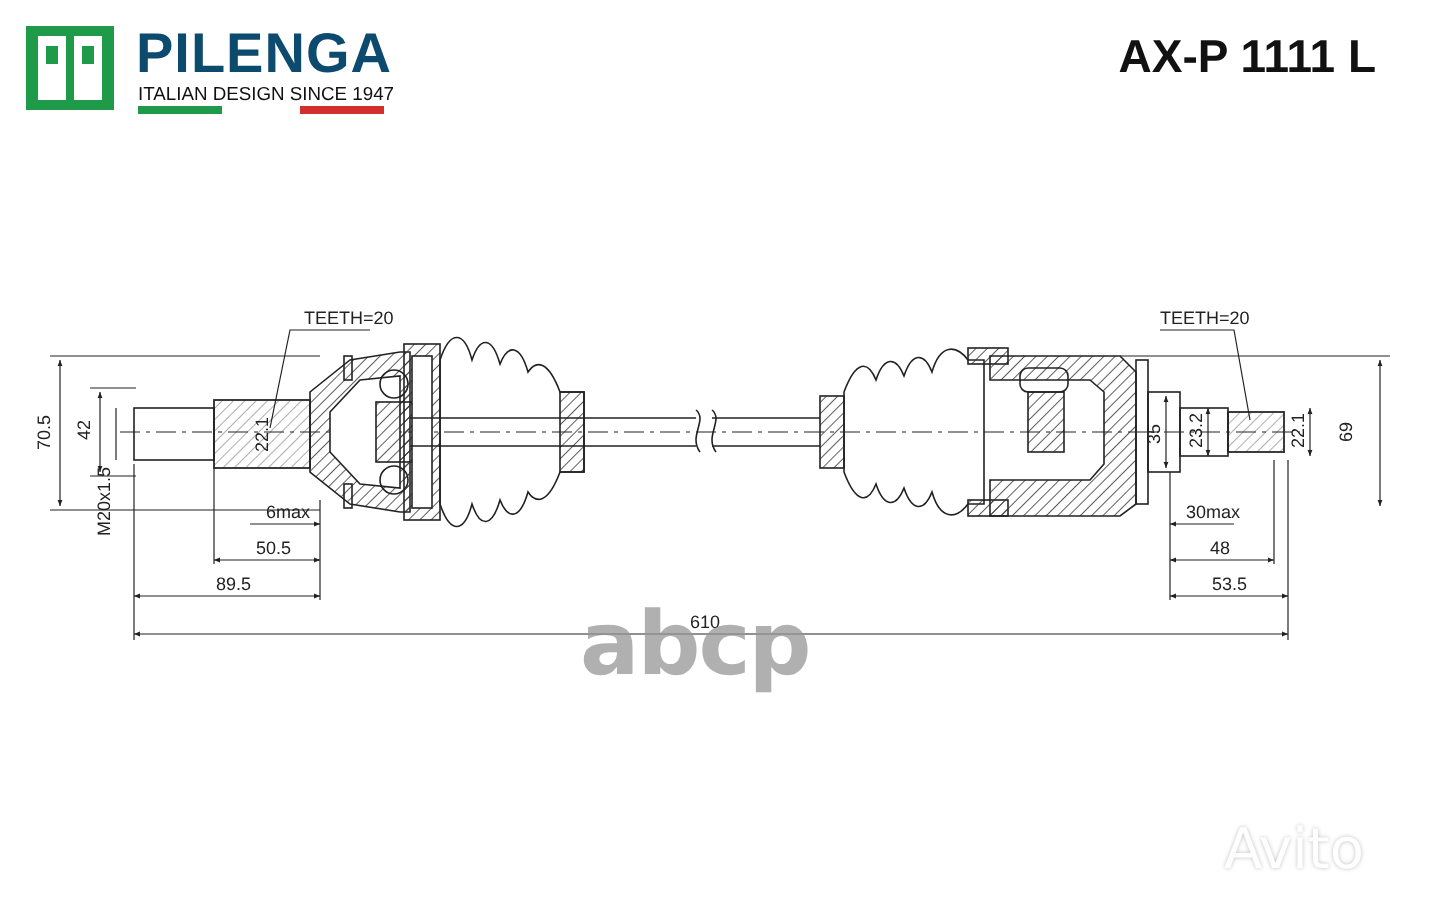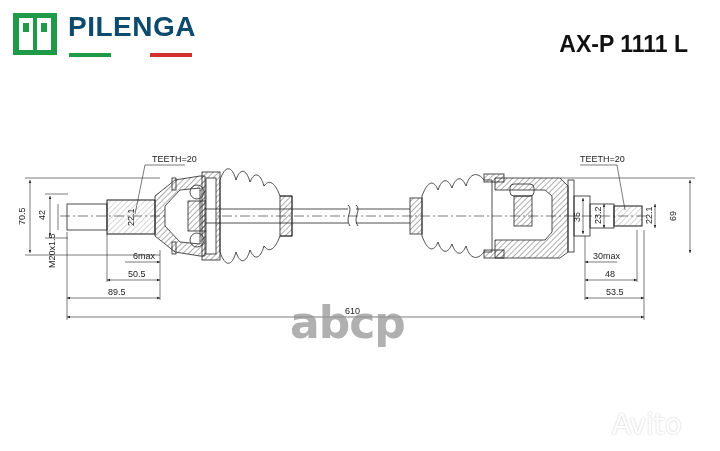--- a/index.html
+++ b/index.html
@@ -7,35 +7,36 @@
   .logo { position: absolute; left: 13px; top: 13px; width: 180px; height: 44px; }
   .logo-mark { position: absolute; left: 0; top: 0; width: 44px; height: 42px; background: #1f9a48; }
   .logo-mark .p { position: absolute; top: 5px; width: 14px; height: 32px; background: #fff; }
   .logo-mark .p::before { content: ""; position: absolute; left: 4px; top: 5px; width: 6px; height: 9px; background: #1f9a48; }
   .logo-mark .p1 { left: 6px; }
   .logo-mark .p2 { left: 24px; }
   .logo-name { position: absolute; left: 55px; top: -2px; font-size: 28px; font-weight: bold; color: #0c4a6e; letter-spacing: 0.5px; font-family: "Liberation Sans", sans-serif; }
   .logo-tag { position: absolute; left: 56px; top: 28px; font-size: 9.4px; color: #111; white-space: nowrap; font-family: "Liberation Sans", sans-serif; }
   .flag-g { position: absolute; left: 56px; top: 40px; width: 42px; height: 4px; background: #1f9a48; }
   .flag-r { position: absolute; left: 137px; top: 40px; width: 42px; height: 4px; background: #d32f2f; }
-  .part-no { position: absolute; right: 32px; top: 31px; font-size: 23px; font-weight: bold; color: #111; font-family: "Liberation Sans", sans-serif; }
+  .part-no { position: absolute; right: 32px; top: 15px; font-size: 23px; font-weight: bold; color: #111; font-family: "Liberation Sans", sans-serif; }
   svg.drawing { position: absolute; left: 0; top: 0; }
   .dim { font-family: "Liberation Sans", sans-serif; font-size: 9px; fill: #222; }
   .watermark { position: absolute; left: 290px; top: 297px; font-size: 44px; font-weight: bold; color: rgba(150,150,150,0.75); font-family: "DejaVu Sans", sans-serif; letter-spacing: -1px; }
   .avito { position: absolute; left: 612px; top: 408px; font-size: 28px; font-weight: normal; color: #ffffff; font-family: "DejaVu Sans", sans-serif; text-shadow: 0 0 2px rgba(0,0,0,0.25); }
 </style>
 </head>
 <body>
 
 <div class="logo">
   <div class="logo-mark">
     <div class="p p1"></div>
       <div class="p p2"></div>
   </div>
   <div class="logo-name">PILENGA</div>
+  <div class="logo-tag">ITALIAN DESIGN SINCE 1947</div>
   <div class="flag-g"></div>
   <div class="flag-r"></div>
 </div>
 
 <div class="part-no">AX-P 1111 L</div>
 
 <svg class="drawing" width="720" height="451" viewBox="0 0 720 451">
   <defs>
     <pattern id="hatch" width="4" height="4" patternUnits="userSpaceOnUse" patternTransform="rotate(45)">
       <line x1="0" y1="0" x2="0" y2="4" stroke="#333" stroke-width="0.8"></line>

